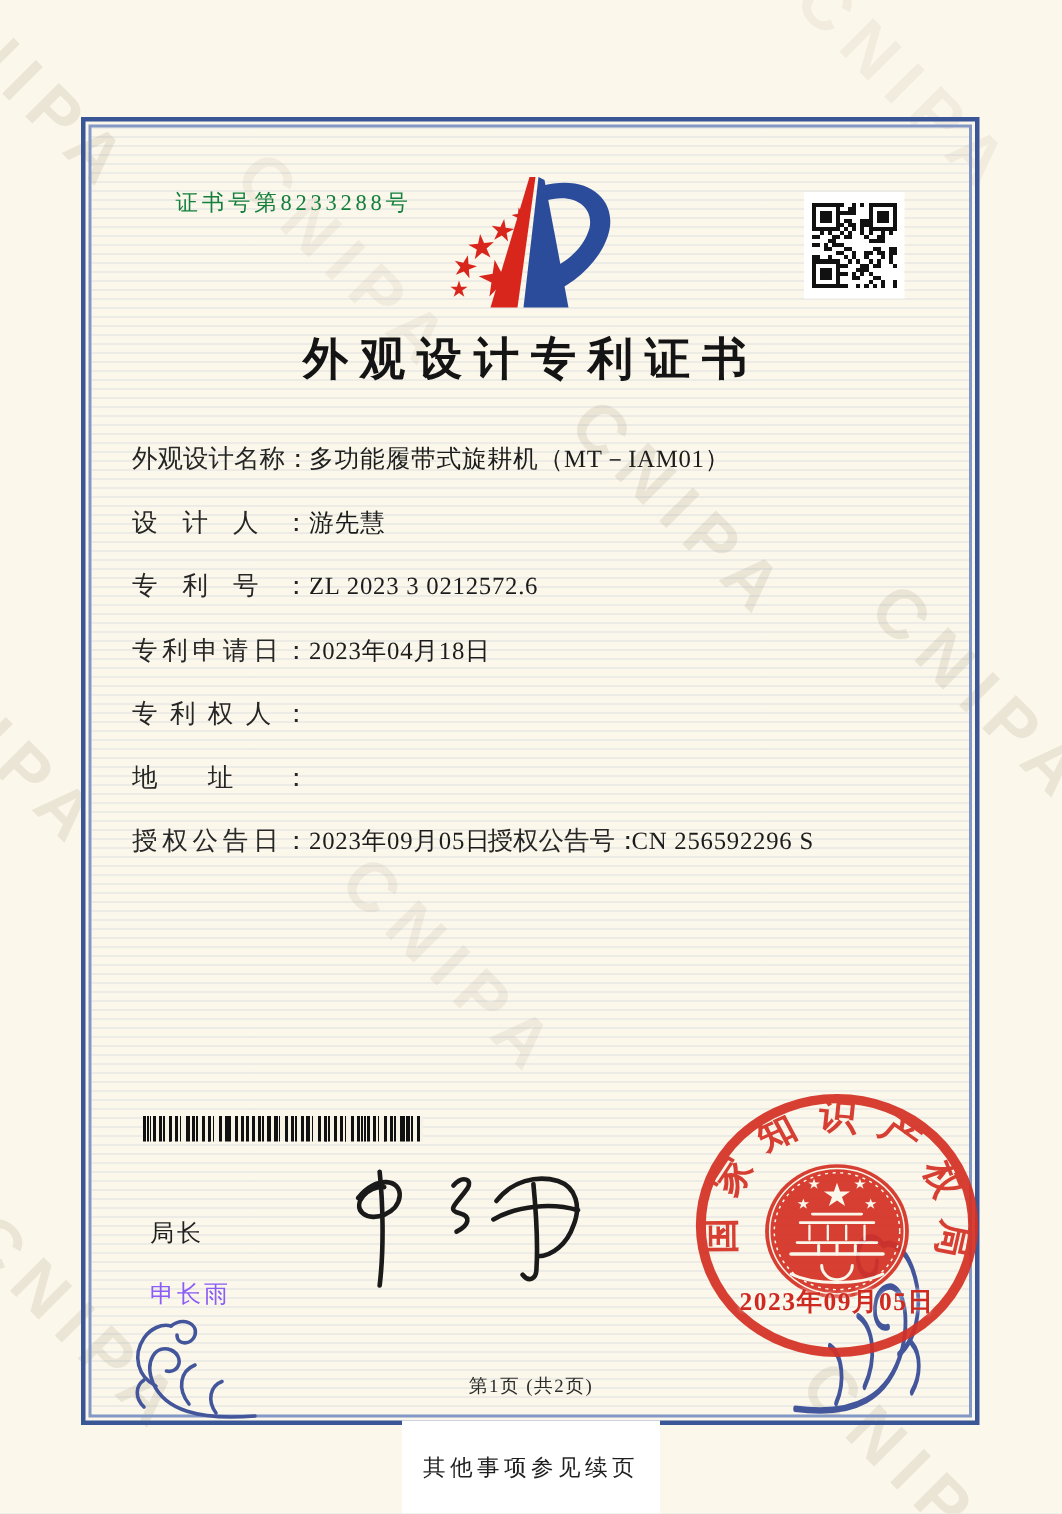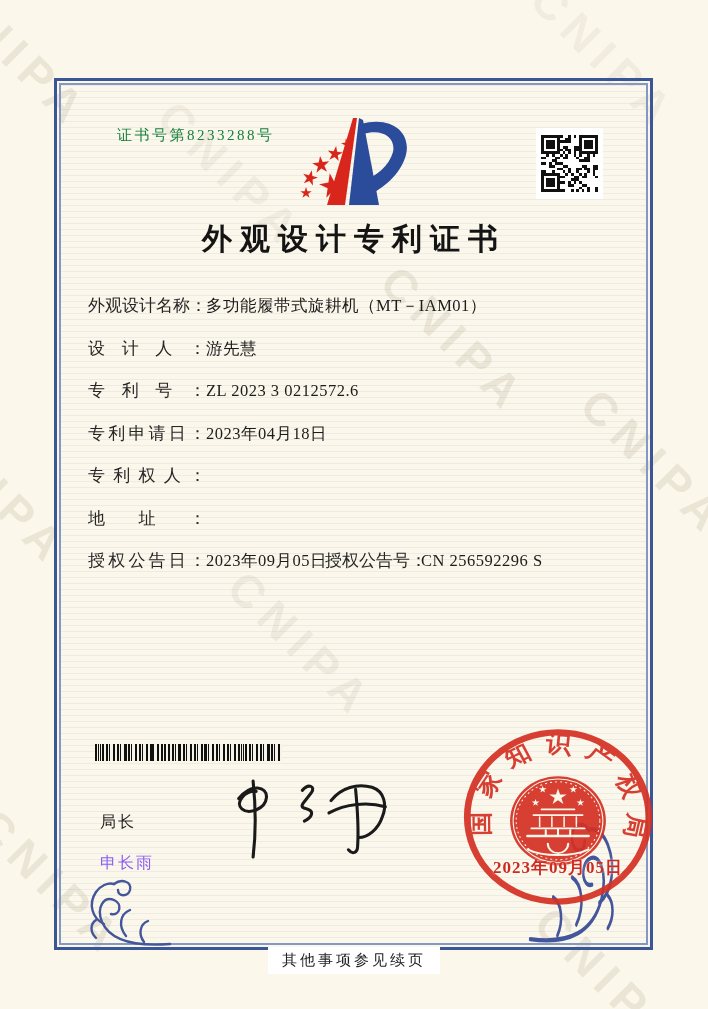--- a/index.html
+++ b/index.html
@@ -70,21 +70,21 @@
 
   .seal { position:absolute; left:456px; top:722px; width:204px; height:190px; z-index:6;
     opacity:0.93; mix-blend-mode:multiply; }
   .seal-date { position:absolute; left:456px; top:856px; width:204px; z-index:7;
     text-align:center; font-size:17px; font-weight:bold; color:#CF2A1F; letter-spacing:1px;
     text-shadow:0 0 3px rgba(255,255,255,0.9); }
 
   .footer-page { position:absolute; left:0; top:916px; width:100%; text-align:center;
     font-size:12.5px; color:#2b2b2b; letter-spacing:1px; z-index:5; }
   .cont-strip { position:absolute; left:50%; top:947px; transform:translateX(-50%);
-    background:#ffffff; padding:4px 14px; z-index:5;
+    background:#ffffff; padding:22px 14px; z-index:5;
     font-size:15px; letter-spacing:3px; color:#1e1e1e; }
 </style>
 </head>
 <body>
 
 <div class="page">
 
   <div class="wm" style="left:-30px;top:-30px;">CNIPA</div>
   <div class="wm" style="left:185px;top:90px;color:rgba(125,110,80,0.08);">CNIPA</div>
   <div class="wm" style="left:408px;top:255px;">CNIPA</div>
@@ -389,15 +389,16 @@
           <path d="M-26,8 H26" stroke-width="2"></path>
           <path d="M-30,16 H30" stroke-width="2.5"></path>
           <path d="M-12,16 v-6 M0,16 v-7 M12,16 v-6" stroke-width="2"></path>
           <path d="M-10,24 a10,10 0 0 0 20,0" stroke-width="2"></path>
           <path d="M-30,30 C-15,38 15,38 30,30" stroke-width="2"></path>
         </g>
       </g>
     </svg>
     <div class="seal-date">2023年09月05日</div>
 
+    <div class="footer-page">第1页 (共2页)</div>
     <div class="cont-strip">其他事项参见续页</div>
   </div>
 </div>
 
 </body></html>

